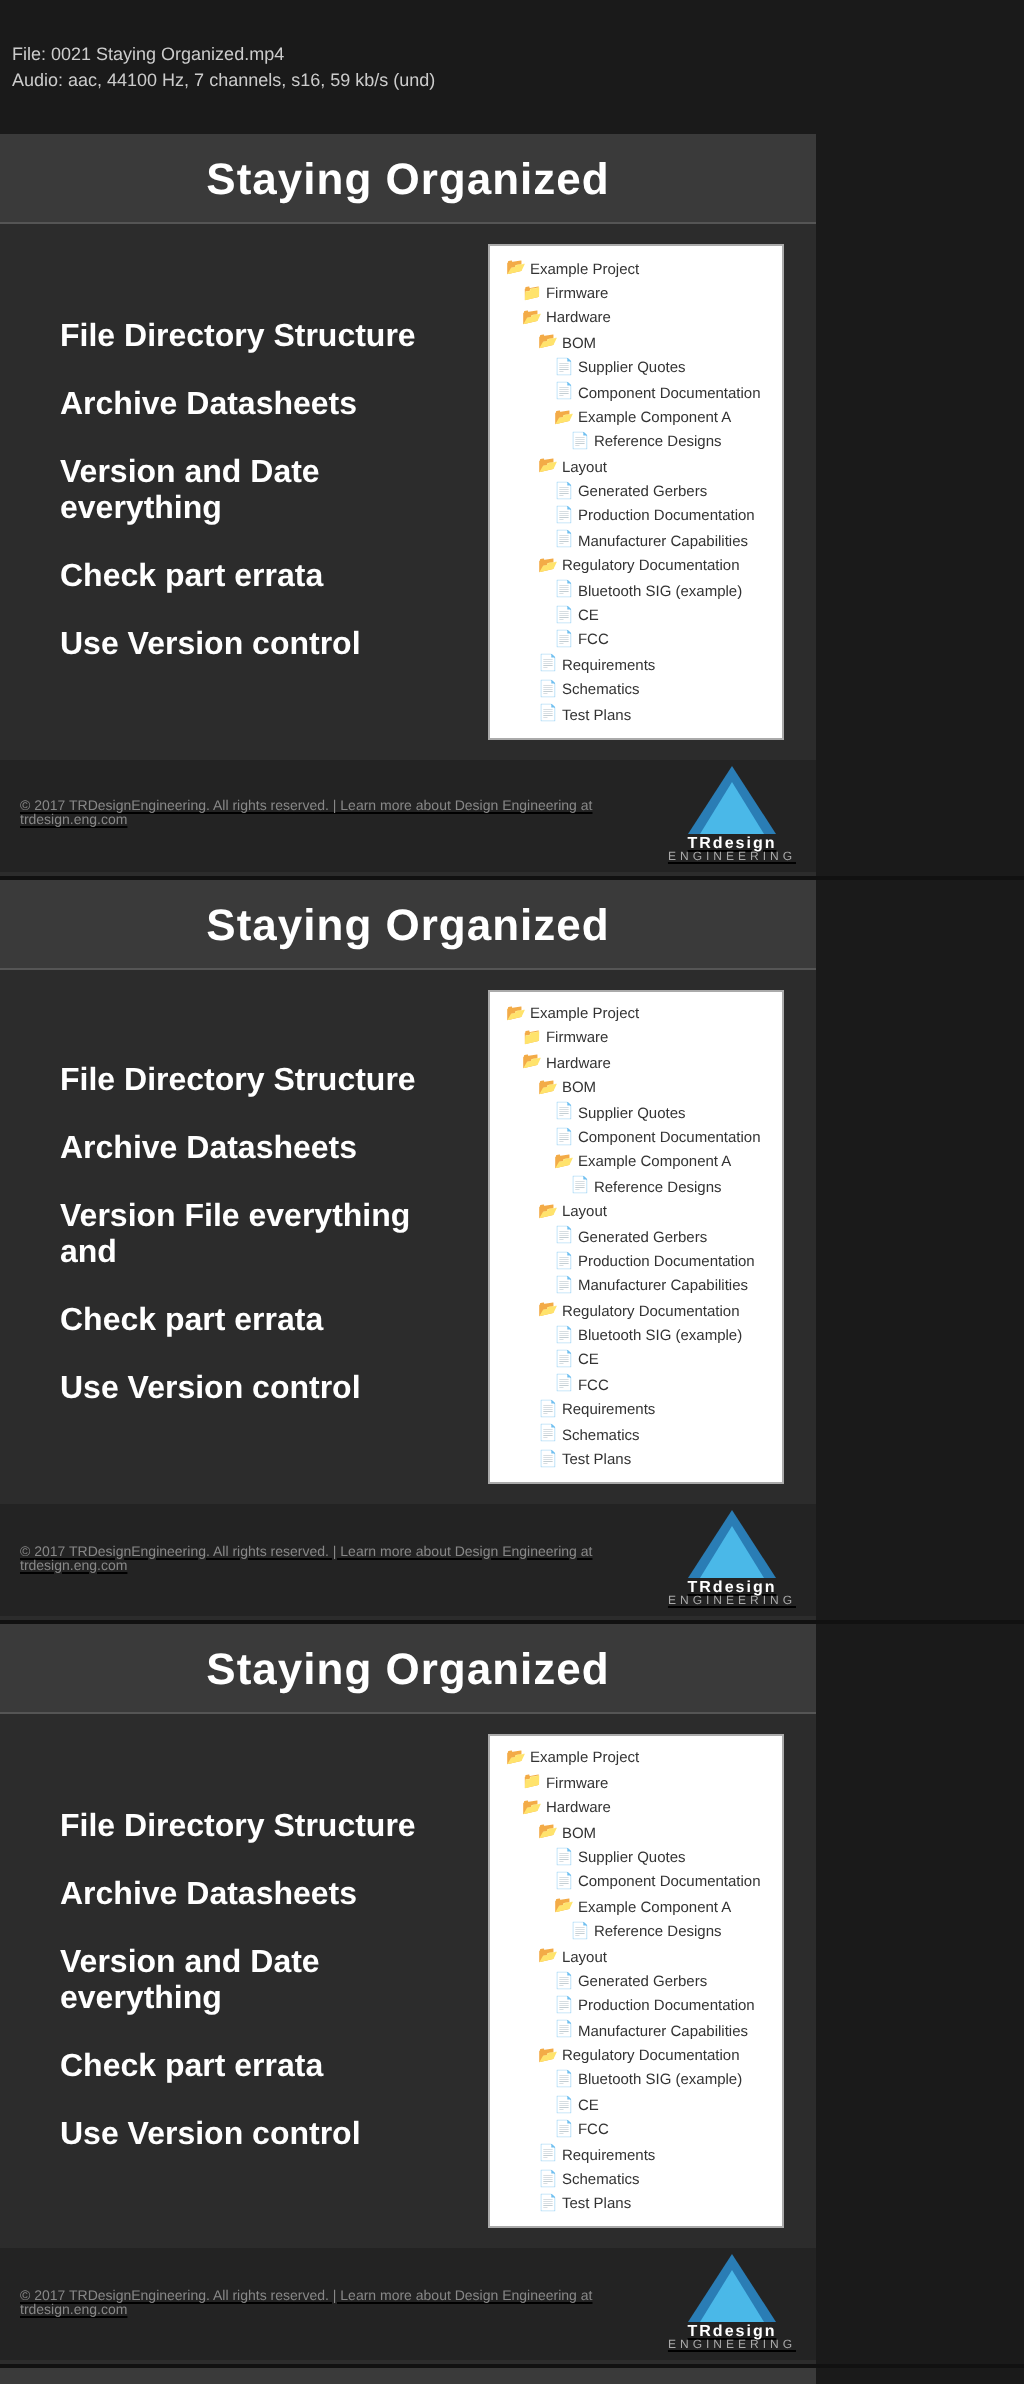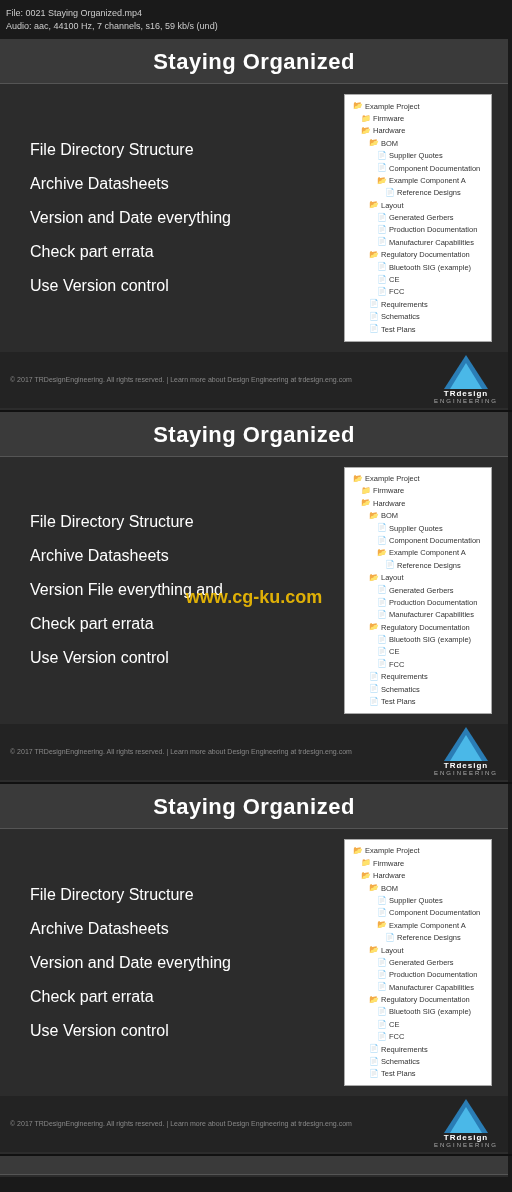--- a/index.html
+++ b/index.html
@@ -7,26 +7,26 @@
       width: 512px;
       background: #1a1a1a;
       font-family: Arial, sans-serif;
       overflow-x: hidden;
     }
 
     .video-info {
       background: #1a1a1a;
       color: #ccc;
       font-size: 9px;
-      padding: 7px 6px;
+      padding: 21px 6px;
       line-height: 1.4;
     }
 
     .slide {
-      width: 508px;
+      width: 408px;
       background: #2c2c2c;
       position: relative;
       padding-bottom: 2px;
     }
 
     .slide-header {
       background: #3a3a3a;
       text-align: center;
       padding: 10px 0 8px;
       border-bottom: 1px solid #555;
@@ -51,21 +51,21 @@
       display: flex;
       flex-direction: column;
       justify-content: center;
       padding: 5px 0 5px 20px;
     }
 
     .slide-list-item {
       color: #ffffff;
       font-size: 16px;
       margin: 8px 0;
-      font-weight: normal;
+      font-weight: bold;
     }
 
     .slide-image {
       width: 160px;
       min-width: 150px;
       display: flex;
       align-items: center;
       justify-content: center;
       margin-left: 10px;
     }
@@ -167,20 +167,21 @@
       height: 2px;
       background: #111;
     }
 
     .slide-footer-inner {
       background: #232323;
       padding: 3px 10px 4px;
       display: flex;
       justify-content: space-between;
       align-items: center;
+      text-decoration: underline;
     }
   </style>
 </head>
 <body>
 
 <div class="video-info">
   <div>File: 0021 Staying Organized.mp4</div>
   <div>Audio: aac, 44100 Hz, 7 channels, s16, 59 kb/s (und)</div>
 </div>
 
@@ -381,21 +382,20 @@
               <span class="tree-icon file">📄</span>
               <span>Schematics</span>
             </div>
             <div class="tree-item indent2">
               <span class="tree-icon file">📄</span>
               <span>Test Plans</span>
             </div>
           </div>
       </div>
     </div>
-    <div class="watermark">www.cg-ku.com</div>
     <div class="slide-footer-inner">
       <span class="footer-text">© 2017 TRDesignEngineering. All rights reserved. | Learn more about Design Engineering at trdesign.eng.com</span>
 
     <div class="logo-container">
       <div class="logo-tri-wrap">
         <div class="tri-back"></div>
         <div class="tri-front"></div>
       </div>
       <div class="logo-label">
         <span style="color:#fff;font-size:8px;font-weight:bold;letter-spacing:1px;">TRdesign</span>

